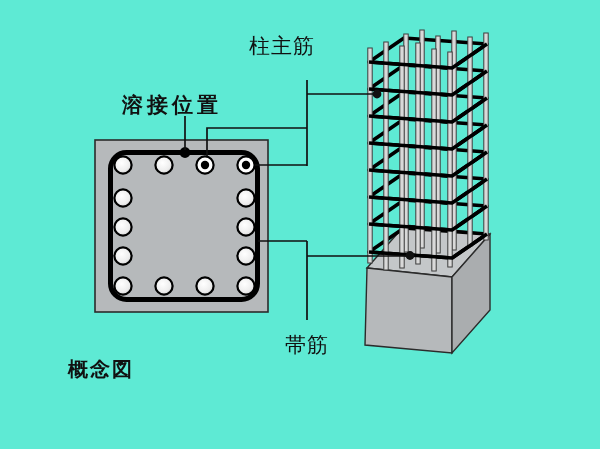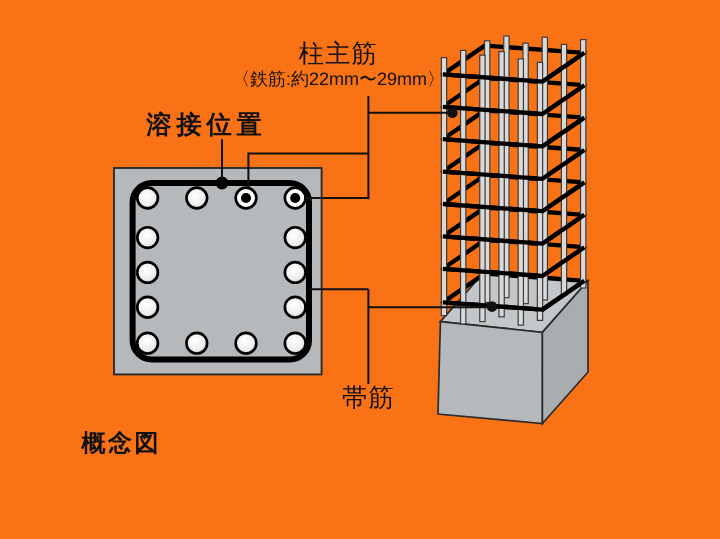--- a/index.html
+++ b/index.html
@@ -1,28 +1,28 @@
 <!DOCTYPE html>
 <html><head>
 <meta charset="utf-8">
 <style>
   html,body{margin:0;padding:0;background:#fff;}
   .stage{
-    position:relative;width:600px;height:449px;background:#f97316;
+    position:relative;width:600px;height:449px;background:#5eead4;
     font-family:"Liberation Sans","DejaVu Sans",sans-serif;color:#111;
     overflow:hidden;
   }
   .stage svg{position:absolute;left:0;top:0;}
   .lbl{position:absolute;display:flex;flex-direction:column;align-items:center;
        line-height:1.15;white-space:nowrap;}
   .lbl .title{font-size:21px;font-weight:500;letter-spacing:1px;}
   .lbl .spec{font-size:15px;font-weight:400;letter-spacing:0;}
   .lbl-main{left:182px;top:34px;width:200px;}
   .lbl-weld{left:122px;top:93px;font-size:21px;font-weight:700;letter-spacing:4px;}
-  .lbl-hoop{left:207px;top:320px;width:200px;}
+  .lbl-hoop{left:207px;top:333px;width:200px;}
   .caption{position:absolute;left:68px;top:356px;font-size:20px;font-weight:700;letter-spacing:2px;}
 </style>
 </head>
 <body>
 
 <div class="stage">
 
   <svg id="diagram" width="600" height="449" viewBox="0 0 600 449">
     <defs>
       <radialGradient id="rebarGrad" cx="42%" cy="38%" r="65%">
@@ -92,21 +92,20 @@
         <path d="M307,128 H207 V156" fill="none" stroke="#111111" stroke-width="1.7"></path>
         <path d="M307,165 H255" fill="none" stroke="#111111" stroke-width="1.7"></path>
         <path d="M258,241 H307 M307,241 V320 M307,256 H410" fill="none" stroke="#111111" stroke-width="1.7"></path>
         <circle cx="377" cy="94" r="4.4" fill="#111111"></circle>
         <circle cx="410" cy="255.5" r="4.4" fill="#111111"></circle>
       </g>
   </svg>
 
   <div class="lbl lbl-main">
     <span class="title">柱主筋</span>
-    <span class="spec">〈鉄筋:約22mm〜29mm〉</span>
   </div>
 
   <div class="lbl lbl-weld">溶接位置</div>
 
   <div class="lbl lbl-hoop">
     <span class="title">帯筋</span>
   </div>
 
   <div class="caption">概念図</div>
 </div>

